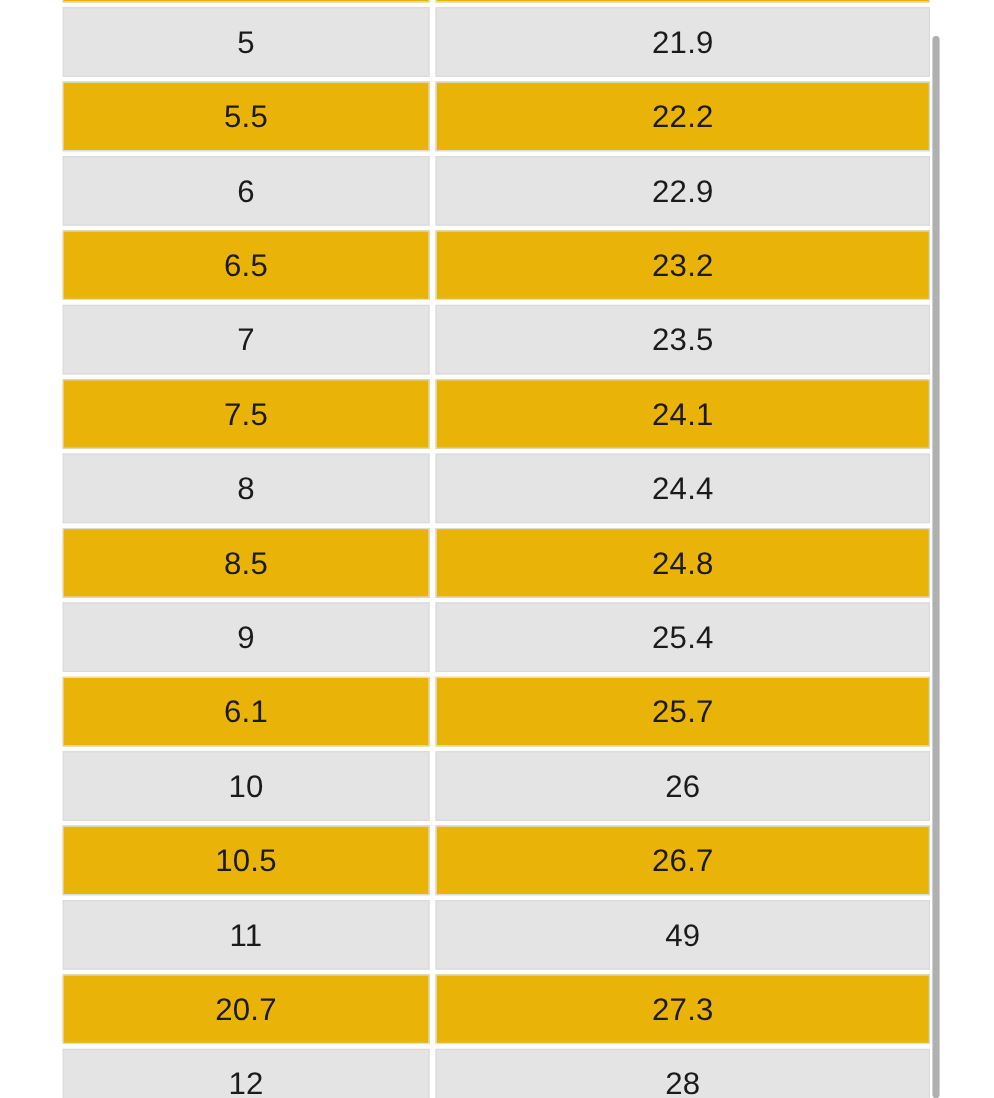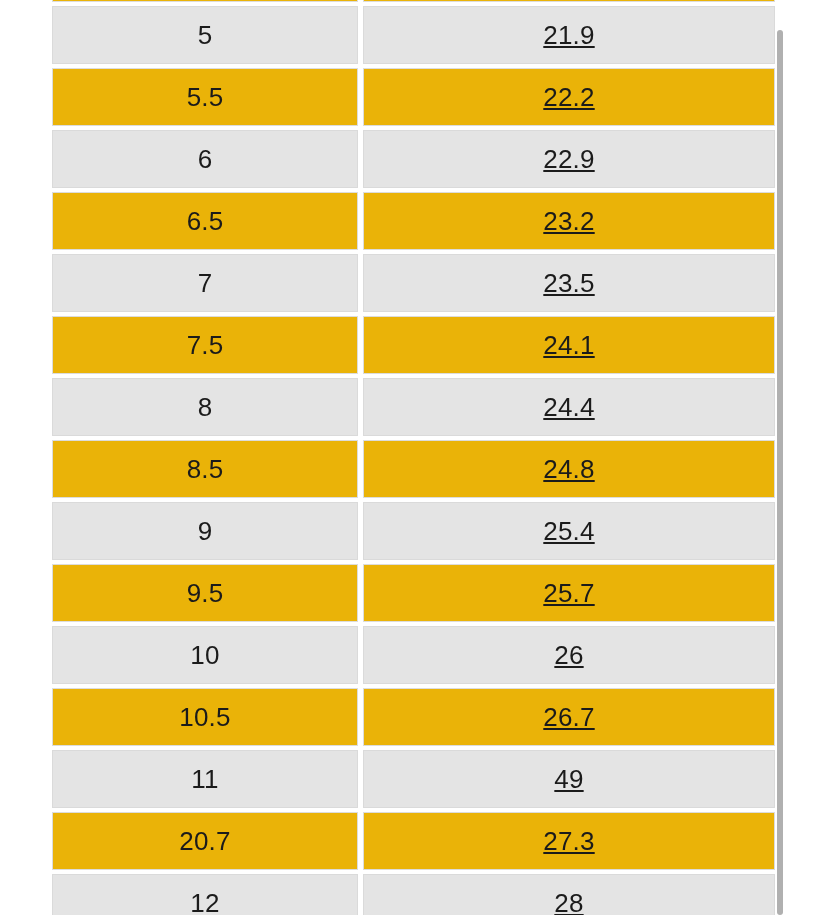--- a/index.html
+++ b/index.html
@@ -58,21 +58,21 @@
     padding: 0;
   }
 
   #data-table tr.shaded td {
     background: #e4e4e4;
     border-color: #dadada;
   }
 
   
   td.col-size  { width: 306px; }
-  td.col-value { width: 412px; text-decoration: underline; }
+  td.col-value { width: 412px; }
 
   
   td.col-gap {
     width: 5px;
     background: transparent !important;
     border: none !important;
     height: 56px;
     padding: 0;
   }
 
@@ -157,21 +157,21 @@
             <td class="col-size">8.5</td>
             <td class="col-gap"></td>
             <td class="col-value">24.8</td>
           </tr>
           <tr class="shaded">
             <td class="col-size">9</td>
             <td class="col-gap"></td>
             <td class="col-value">25.4</td>
           </tr>
           <tr>
-            <td class="col-size">9.5</td>
+            <td class="col-size">6.1</td>
             <td class="col-gap"></td>
             <td class="col-value">25.7</td>
           </tr>
           <tr class="shaded">
             <td class="col-size">10</td>
             <td class="col-gap"></td>
             <td class="col-value">26</td>
           </tr>
           <tr>
             <td class="col-size">10.5</td>

